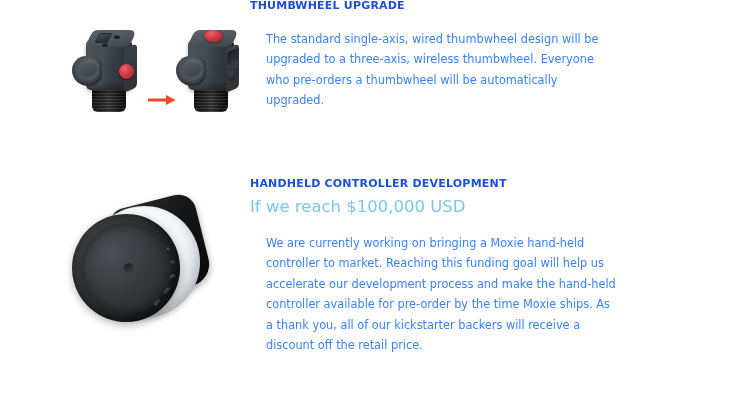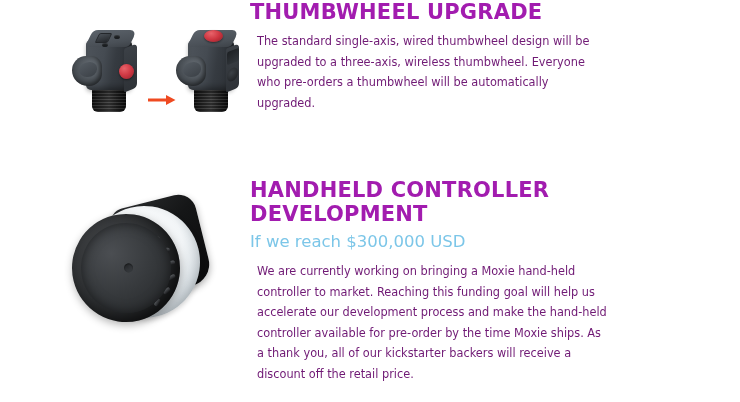--- a/index.html
+++ b/index.html
@@ -28,41 +28,41 @@
     position: relative;
     height: 160px;
   }
   .text-col {
     flex: 1 1 auto;
     padding-right: 24px;
   }
 
   .goal-title {
     font-family: "DejaVu Sans", sans-serif;
-    font-size: 21px;
+    font-size: 11px;
     font-weight: bold;
     letter-spacing: 0.2px;
-    color: #a21caf;
+    color: #1d4ed8;
     margin: 0 0 7px 0;
     line-height: 1.15;
   }
   .goal-subtitle {
     font-family: "DejaVu Sans", sans-serif;
     font-size: 16.5px;
     font-weight: normal;
     color: #7cc6e8;
     margin: 0 0 9px 0;
     line-height: 1.15;
   }
   .goal-body {
     font-family: "DejaVu Sans Condensed", "DejaVu Sans", sans-serif;
     font-size: 12.6px;
-    color: #701a75;
+    color: #3b82f6;
     line-height: 1.63;
-    margin: 7px;
+    margin: 16px;
     max-width: 352px;
   }
 
   
   .tw-scene { position: absolute; left: 0; top: 0; width: 250px; height: 145px; }
   .device { position: absolute; }
 
   .dev-base {
     position: absolute;
     width: 34px; height: 34px;
@@ -287,16 +287,16 @@
         <div class="ctrl-dialface">
           <div class="ctrl-dimple"></div>
         </div>
       </div>
     </div>
     <span class="sr-only">Round puck-shaped handheld Moxie controller with a black knurled rotary dial, white light ring and black rear shell</span>
   </div>
 
   <div class="text-col">
     <h2 class="goal-title">HANDHELD CONTROLLER DEVELOPMENT</h2>
-    <h3 class="goal-subtitle">If we reach $300,000 USD</h3>
+    <h3 class="goal-subtitle">If we reach $100,000 USD</h3>
     <p class="goal-body">We are currently working on bringing a Moxie hand-held controller to market. Reaching this funding goal will help us accelerate our development process and make the hand-held controller available for pre-order by the time Moxie ships. As a thank you, all of our kickstarter backers will receive a discount off the retail price.</p>
   </div>
 </section>
 
 </body></html>

